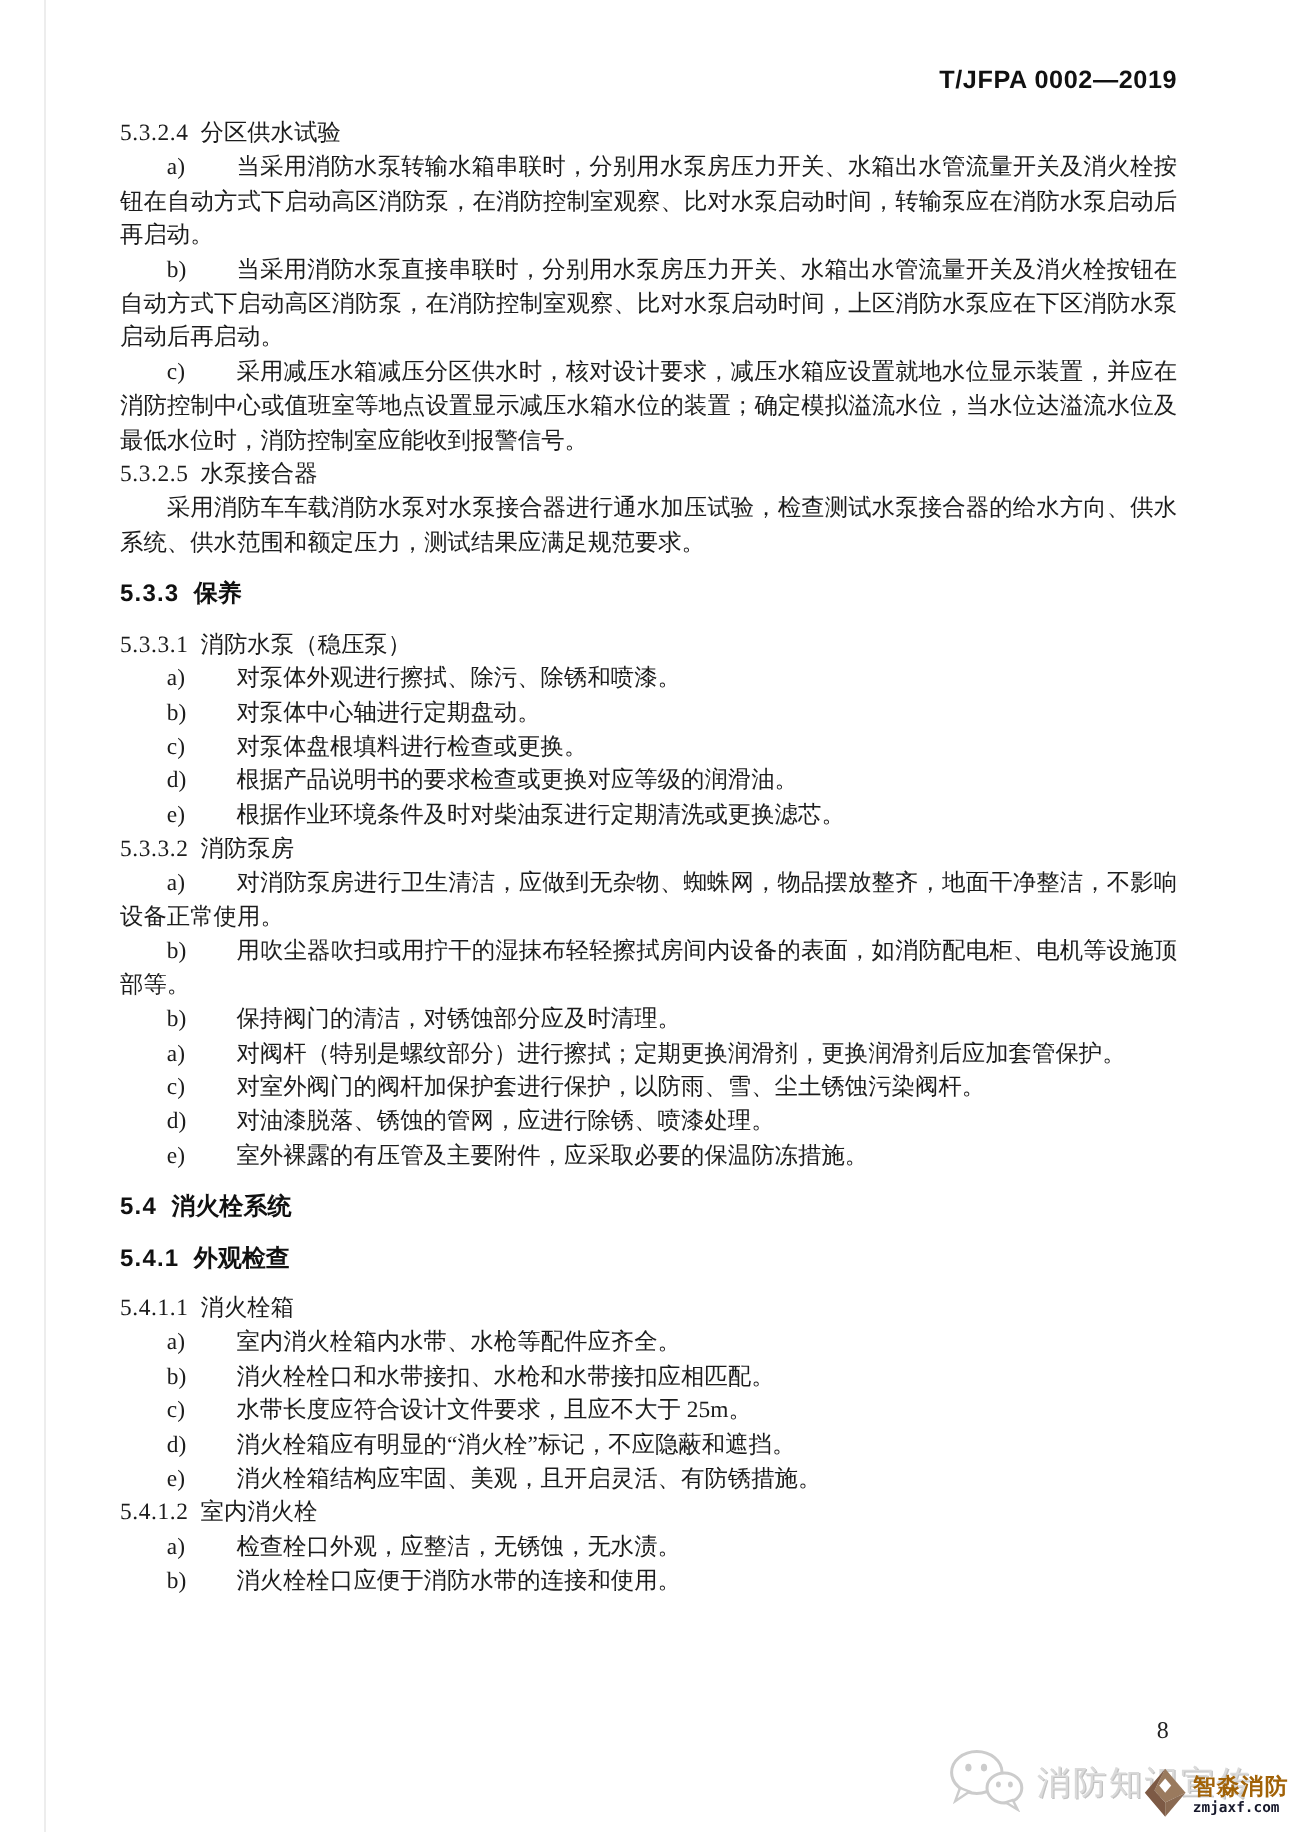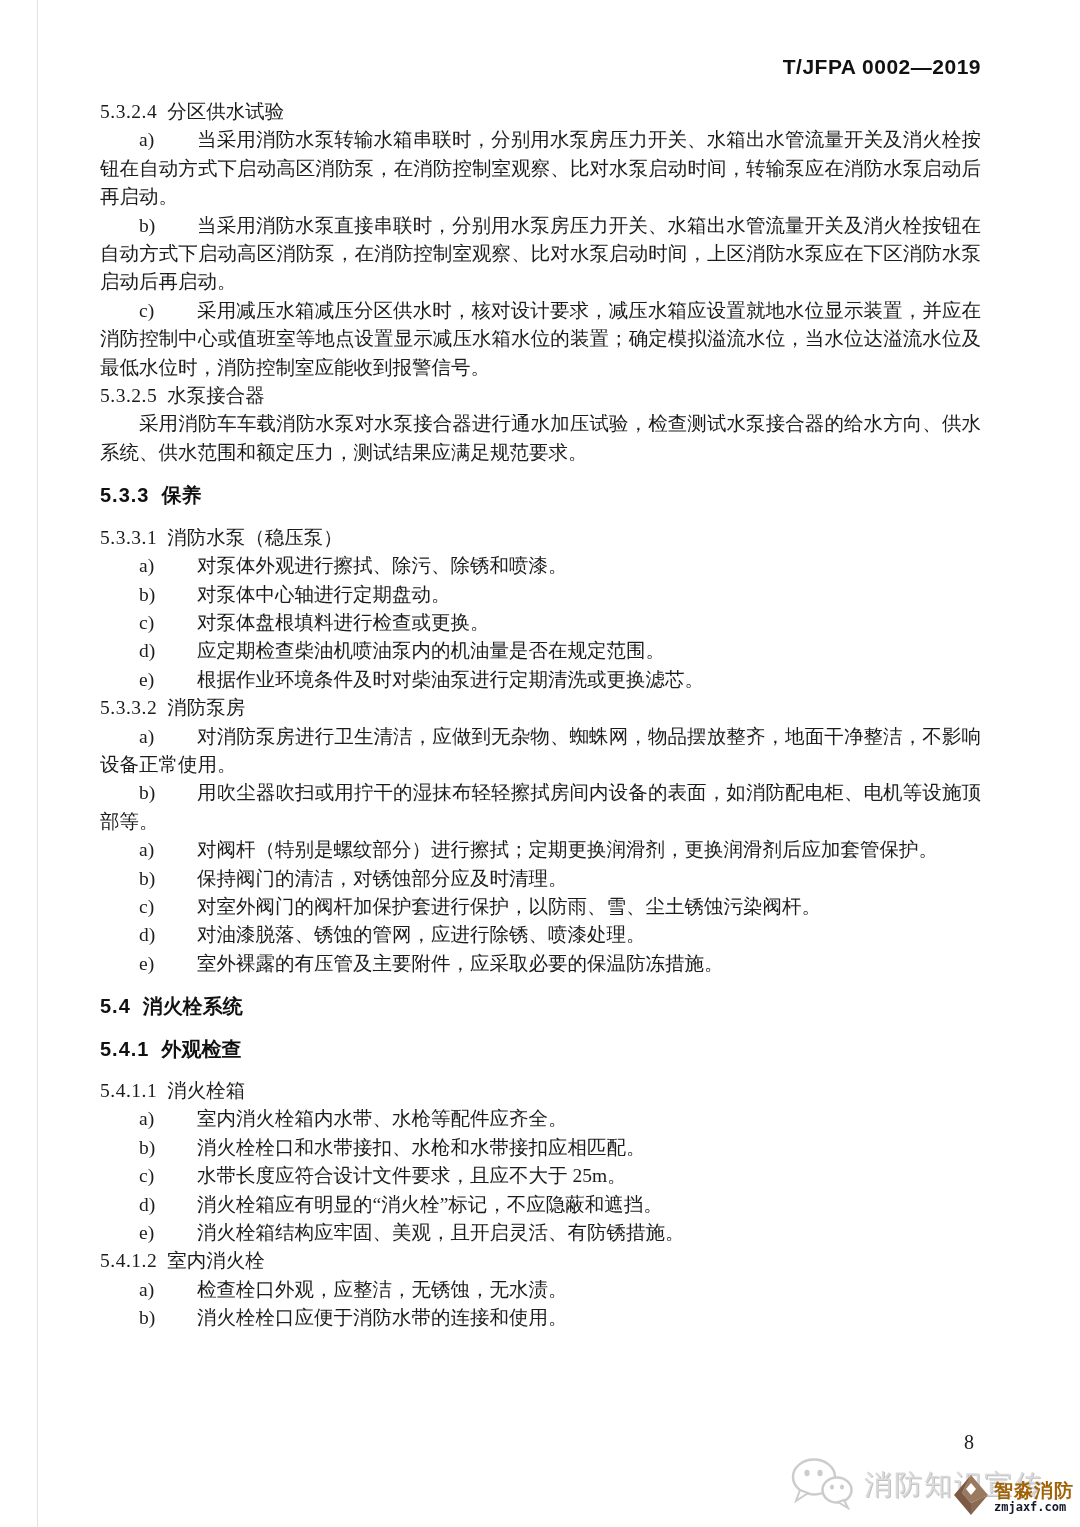--- a/index.html
+++ b/index.html
@@ -121,27 +121,27 @@
         <p class="line item"><span class="marker">a)</span><span>当采用消防水泵转输水箱串联时，分别用水泵房压力开关、水箱出水管流量开关及消火栓按钮在自动方式下启动高区消防泵，在消防控制室观察、比对水泵启动时间，转输泵应在消防水泵启动后再启动。</span></p>
         <p class="line item"><span class="marker">b)</span><span>当采用消防水泵直接串联时，分别用水泵房压力开关、水箱出水管流量开关及消火栓按钮在自动方式下启动高区消防泵，在消防控制室观察、比对水泵启动时间，上区消防水泵应在下区消防水泵启动后再启动。</span></p>
         <p class="line item"><span class="marker">c)</span><span>采用减压水箱减压分区供水时，核对设计要求，减压水箱应设置就地水位显示装置，并应在消防控制中心或值班室等地点设置显示减压水箱水位的装置；确定模拟溢流水位，当水位达溢流水位及最低水位时，消防控制室应能收到报警信号。</span></p>
         <p class="line h4"><span class="num">5.3.2.5</span><span>水泵接合器</span></p>
         <p class="line para">采用消防车车载消防水泵对水泵接合器进行通水加压试验，检查测试水泵接合器的给水方向、供水系统、供水范围和额定压力，测试结果应满足规范要求。</p>
         <p class="line h3"><span class="num">5.3.3</span><span>保养</span></p>
         <p class="line h4"><span class="num">5.3.3.1</span><span>消防水泵（稳压泵）</span></p>
         <p class="line item"><span class="marker">a)</span><span>对泵体外观进行擦拭、除污、除锈和喷漆。</span></p>
         <p class="line item"><span class="marker">b)</span><span>对泵体中心轴进行定期盘动。</span></p>
         <p class="line item"><span class="marker">c)</span><span>对泵体盘根填料进行检查或更换。</span></p>
-        <p class="line item"><span class="marker">d)</span><span>应定期检查柴油机喷油泵内的机油量是否在规定范围。</span></p>
+        <p class="line item"><span class="marker">d)</span><span>根据产品说明书的要求检查或更换对应等级的润滑油。</span></p>
         <p class="line item"><span class="marker">e)</span><span>根据作业环境条件及时对柴油泵进行定期清洗或更换滤芯。</span></p>
         <p class="line h4"><span class="num">5.3.3.2</span><span>消防泵房</span></p>
         <p class="line item"><span class="marker">a)</span><span>对消防泵房进行卫生清洁，应做到无杂物、蜘蛛网，物品摆放整齐，地面干净整洁，不影响设备正常使用。</span></p>
         <p class="line item"><span class="marker">b)</span><span>用吹尘器吹扫或用拧干的湿抹布轻轻擦拭房间内设备的表面，如消防配电柜、电机等设施顶部等。</span></p>
+        <p class="line item"><span class="marker">b)</span><span>保持阀门的清洁，对锈蚀部分应及时清理。</span></p>
         <p class="line item"><span class="marker">a)</span><span>对阀杆（特别是螺纹部分）进行擦拭；定期更换润滑剂，更换润滑剂后应加套管保护。</span></p>
-        <p class="line item"><span class="marker">b)</span><span>保持阀门的清洁，对锈蚀部分应及时清理。</span></p>
         <p class="line item"><span class="marker">c)</span><span>对室外阀门的阀杆加保护套进行保护，以防雨、雪、尘土锈蚀污染阀杆。</span></p>
         <p class="line item"><span class="marker">d)</span><span>对油漆脱落、锈蚀的管网，应进行除锈、喷漆处理。</span></p>
         <p class="line item"><span class="marker">e)</span><span>室外裸露的有压管及主要附件，应采取必要的保温防冻措施。</span></p>
         <p class="line h3"><span class="num">5.4</span><span>消火栓系统</span></p>
         <p class="line h3"><span class="num">5.4.1</span><span>外观检查</span></p>
         <p class="line h4"><span class="num">5.4.1.1</span><span>消火栓箱</span></p>
         <p class="line item"><span class="marker">a)</span><span>室内消火栓箱内水带、水枪等配件应齐全。</span></p>
         <p class="line item"><span class="marker">b)</span><span>消火栓栓口和水带接扣、水枪和水带接扣应相匹配。</span></p>
         <p class="line item"><span class="marker">c)</span><span>水带长度应符合设计文件要求，且应不大于 25m。</span></p>
         <p class="line item"><span class="marker">d)</span><span>消火栓箱应有明显的“消火栓”标记，不应隐蔽和遮挡。</span></p>

